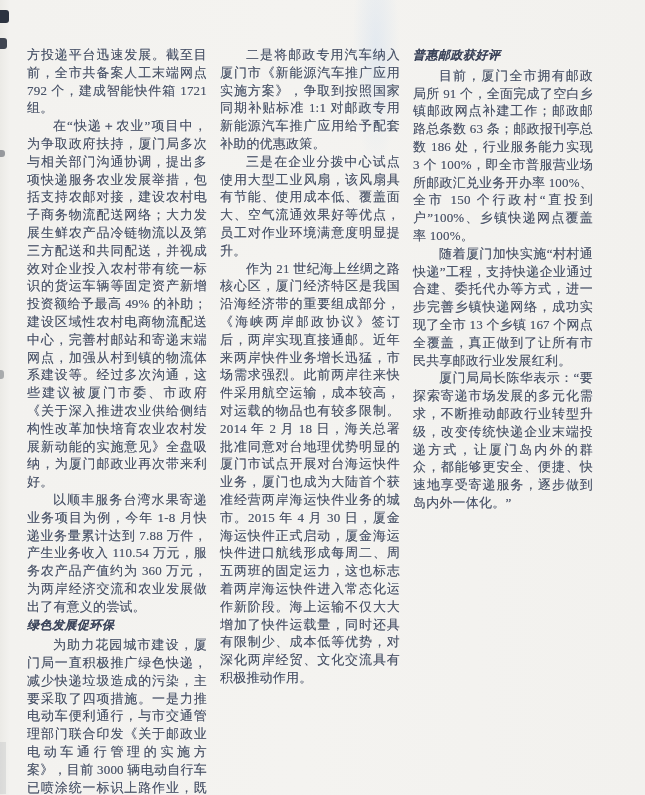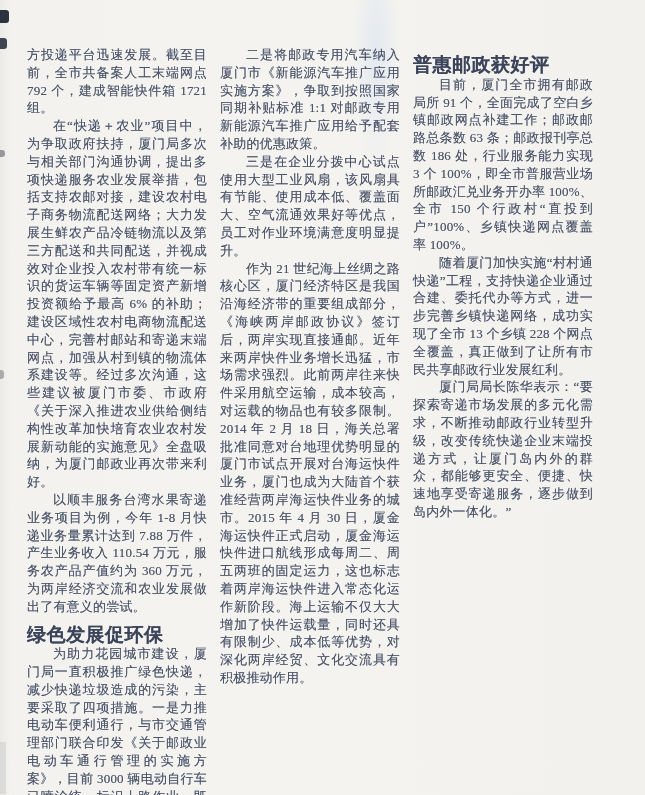--- a/index.html
+++ b/index.html
@@ -54,59 +54,60 @@
     font-size: 13px;
     line-height: 17.8px;
     text-align: justify;
     text-indent: 2em;
     color: #4a5469;
     text-shadow: 0 0 0.6px rgba(74,84,105,0.55);
     letter-spacing: 0.2px;
   }
   .para.cont { text-indent: 0; }
   .heading {
-    margin: 10px 0 2px 0;
-    font-size: 19px;
+    margin: 1px 0 2px 0;
+    font-size: 12px;
     line-height: 17.8px;
     font-weight: bold;
     color: #3a4359;
     text-shadow: 0 0 0.6px rgba(58,67,89,0.6);
     letter-spacing: 0.5px;
+    font-style: italic;
   }
 </style>
 </head>
 <body>
 
 <div class="page">
 
   <div class="streak"></div>
   <div class="edge-mark m1"></div>
   <div class="edge-mark m2"></div>
   <div class="edge-mark m3"></div>
   <div class="edge-mark m4"></div>
   <div class="edge-mark m5"></div>
 
   <main class="article">
 
     <section class="col">
       <p class="para cont">方投递平台迅速发展。截至目前，全市共备案人工末端网点 792 个，建成智能快件箱 1721 组。</p>
-      <p class="para">在“快递＋农业”项目中，为争取政府扶持，厦门局多次与相关部门沟通协调，提出多项快递服务农业发展举措，包括支持农邮对接，建设农村电子商务物流配送网络；大力发展生鲜农产品冷链物流以及第三方配送和共同配送，并视成效对企业投入农村带有统一标识的货运车辆等固定资产新增投资额给予最高 6% 的补助；建设区域性农村电商物流配送中心，完善村邮站和寄递末端网点，加强从村到镇的物流体系建设等。经过多次沟通，这些建议被厦门市委、市政府《关于深入推进农业供给侧结构性改革加快培育农业农村发展新动能的实施意见》全盘吸纳，为厦门邮政业再次带来利好。</p>
+      <p class="para">在“快递＋农业”项目中，为争取政府扶持，厦门局多次与相关部门沟通协调，提出多项快递服务农业发展举措，包括支持农邮对接，建设农村电子商务物流配送网络；大力发展生鲜农产品冷链物流以及第三方配送和共同配送，并视成效对企业投入农村带有统一标识的货运车辆等固定资产新增投资额给予最高 49% 的补助；建设区域性农村电商物流配送中心，完善村邮站和寄递末端网点，加强从村到镇的物流体系建设等。经过多次沟通，这些建议被厦门市委、市政府《关于深入推进农业供给侧结构性改革加快培育农业农村发展新动能的实施意见》全盘吸纳，为厦门邮政业再次带来利好。</p>
       <p class="para">以顺丰服务台湾水果寄递业务项目为例，今年 1-8 月快递业务量累计达到 7.88 万件，产生业务收入 110.54 万元，服务农产品产值约为 360 万元，为两岸经济交流和农业发展做出了有意义的尝试。</p>
       <h3 class="heading">绿色发展促环保</h3>
       <p class="para">为助力花园城市建设，厦门局一直积极推广绿色快递，减少快递垃圾造成的污染，主要采取了四项措施。一是力推电动车便利通行，与市交通管理部门联合印发《关于邮政业电动车通行管理的实施方案》，目前 3000 辆电动自行车已喷涂统一标识上路作业，既解决了城市配送的交通难题，又减少了尾气排放。</p>
     </section>
 
     <section class="col">
       <p class="para">二是将邮政专用汽车纳入厦门市《新能源汽车推广应用实施方案》，争取到按照国家同期补贴标准 1:1 对邮政专用新能源汽车推广应用给予配套补助的优惠政策。</p>
       <p class="para">三是在企业分拨中心试点使用大型工业风扇，该风扇具有节能、使用成本低、覆盖面大、空气流通效果好等优点，员工对作业环境满意度明显提升。</p>
       <p class="para">作为 21 世纪海上丝绸之路核心区，厦门经济特区是我国沿海经济带的重要组成部分，《海峡两岸邮政协议》签订后，两岸实现直接通邮。近年来两岸快件业务增长迅猛，市场需求强烈。此前两岸往来快件采用航空运输，成本较高，对运载的物品也有较多限制。2014 年 2 月 18 日，海关总署批准同意对台地理优势明显的厦门市试点开展对台海运快件业务，厦门也成为大陆首个获准经营两岸海运快件业务的城市。2015 年 4 月 30 日，厦金海运快件正式启动，厦金海运快件进口航线形成每周二、周五两班的固定运力，这也标志着两岸海运快件进入常态化运作新阶段。海上运输不仅大大增加了快件运载量，同时还具有限制少、成本低等优势，对深化两岸经贸、文化交流具有积极推动作用。</p>
 
     </section>
 
     <section class="col">
       <h3 class="heading">普惠邮政获好评</h3>
       <p class="para">目前，厦门全市拥有邮政局所 91 个，全面完成了空白乡镇邮政网点补建工作；邮政邮路总条数 63 条；邮政报刊亭总数 186 处，行业服务能力实现 3 个 100%，即全市普服营业场所邮政汇兑业务开办率 100%、全市 150 个行政村“直投到户”100%、乡镇快递网点覆盖率 100%。</p>
-      <p class="para">随着厦门加快实施“村村通快递”工程，支持快递企业通过合建、委托代办等方式，进一步完善乡镇快递网络，成功实现了全市 13 个乡镇 228 个网点全覆盖，真正做到了让所有市民共享邮政行业发展红利。</p>
+      <p class="para">随着厦门加快实施“村村通快递”工程，支持快递企业通过合建、委托代办等方式，进一步完善乡镇快递网络，成功实现了全市 13 个乡镇 167 个网点全覆盖，真正做到了让所有市民共享邮政行业发展红利。</p>
       <p class="para">厦门局局长陈华表示：“要探索寄递市场发展的多元化需求，不断推动邮政行业转型升级，改变传统快递企业末端投递方式，让厦门岛内外的群众，都能够更安全、便捷、快速地享受寄递服务，逐步做到岛内外一体化。”</p>
     </section>
 
   </main>
 </div>
 
 </body></html>

